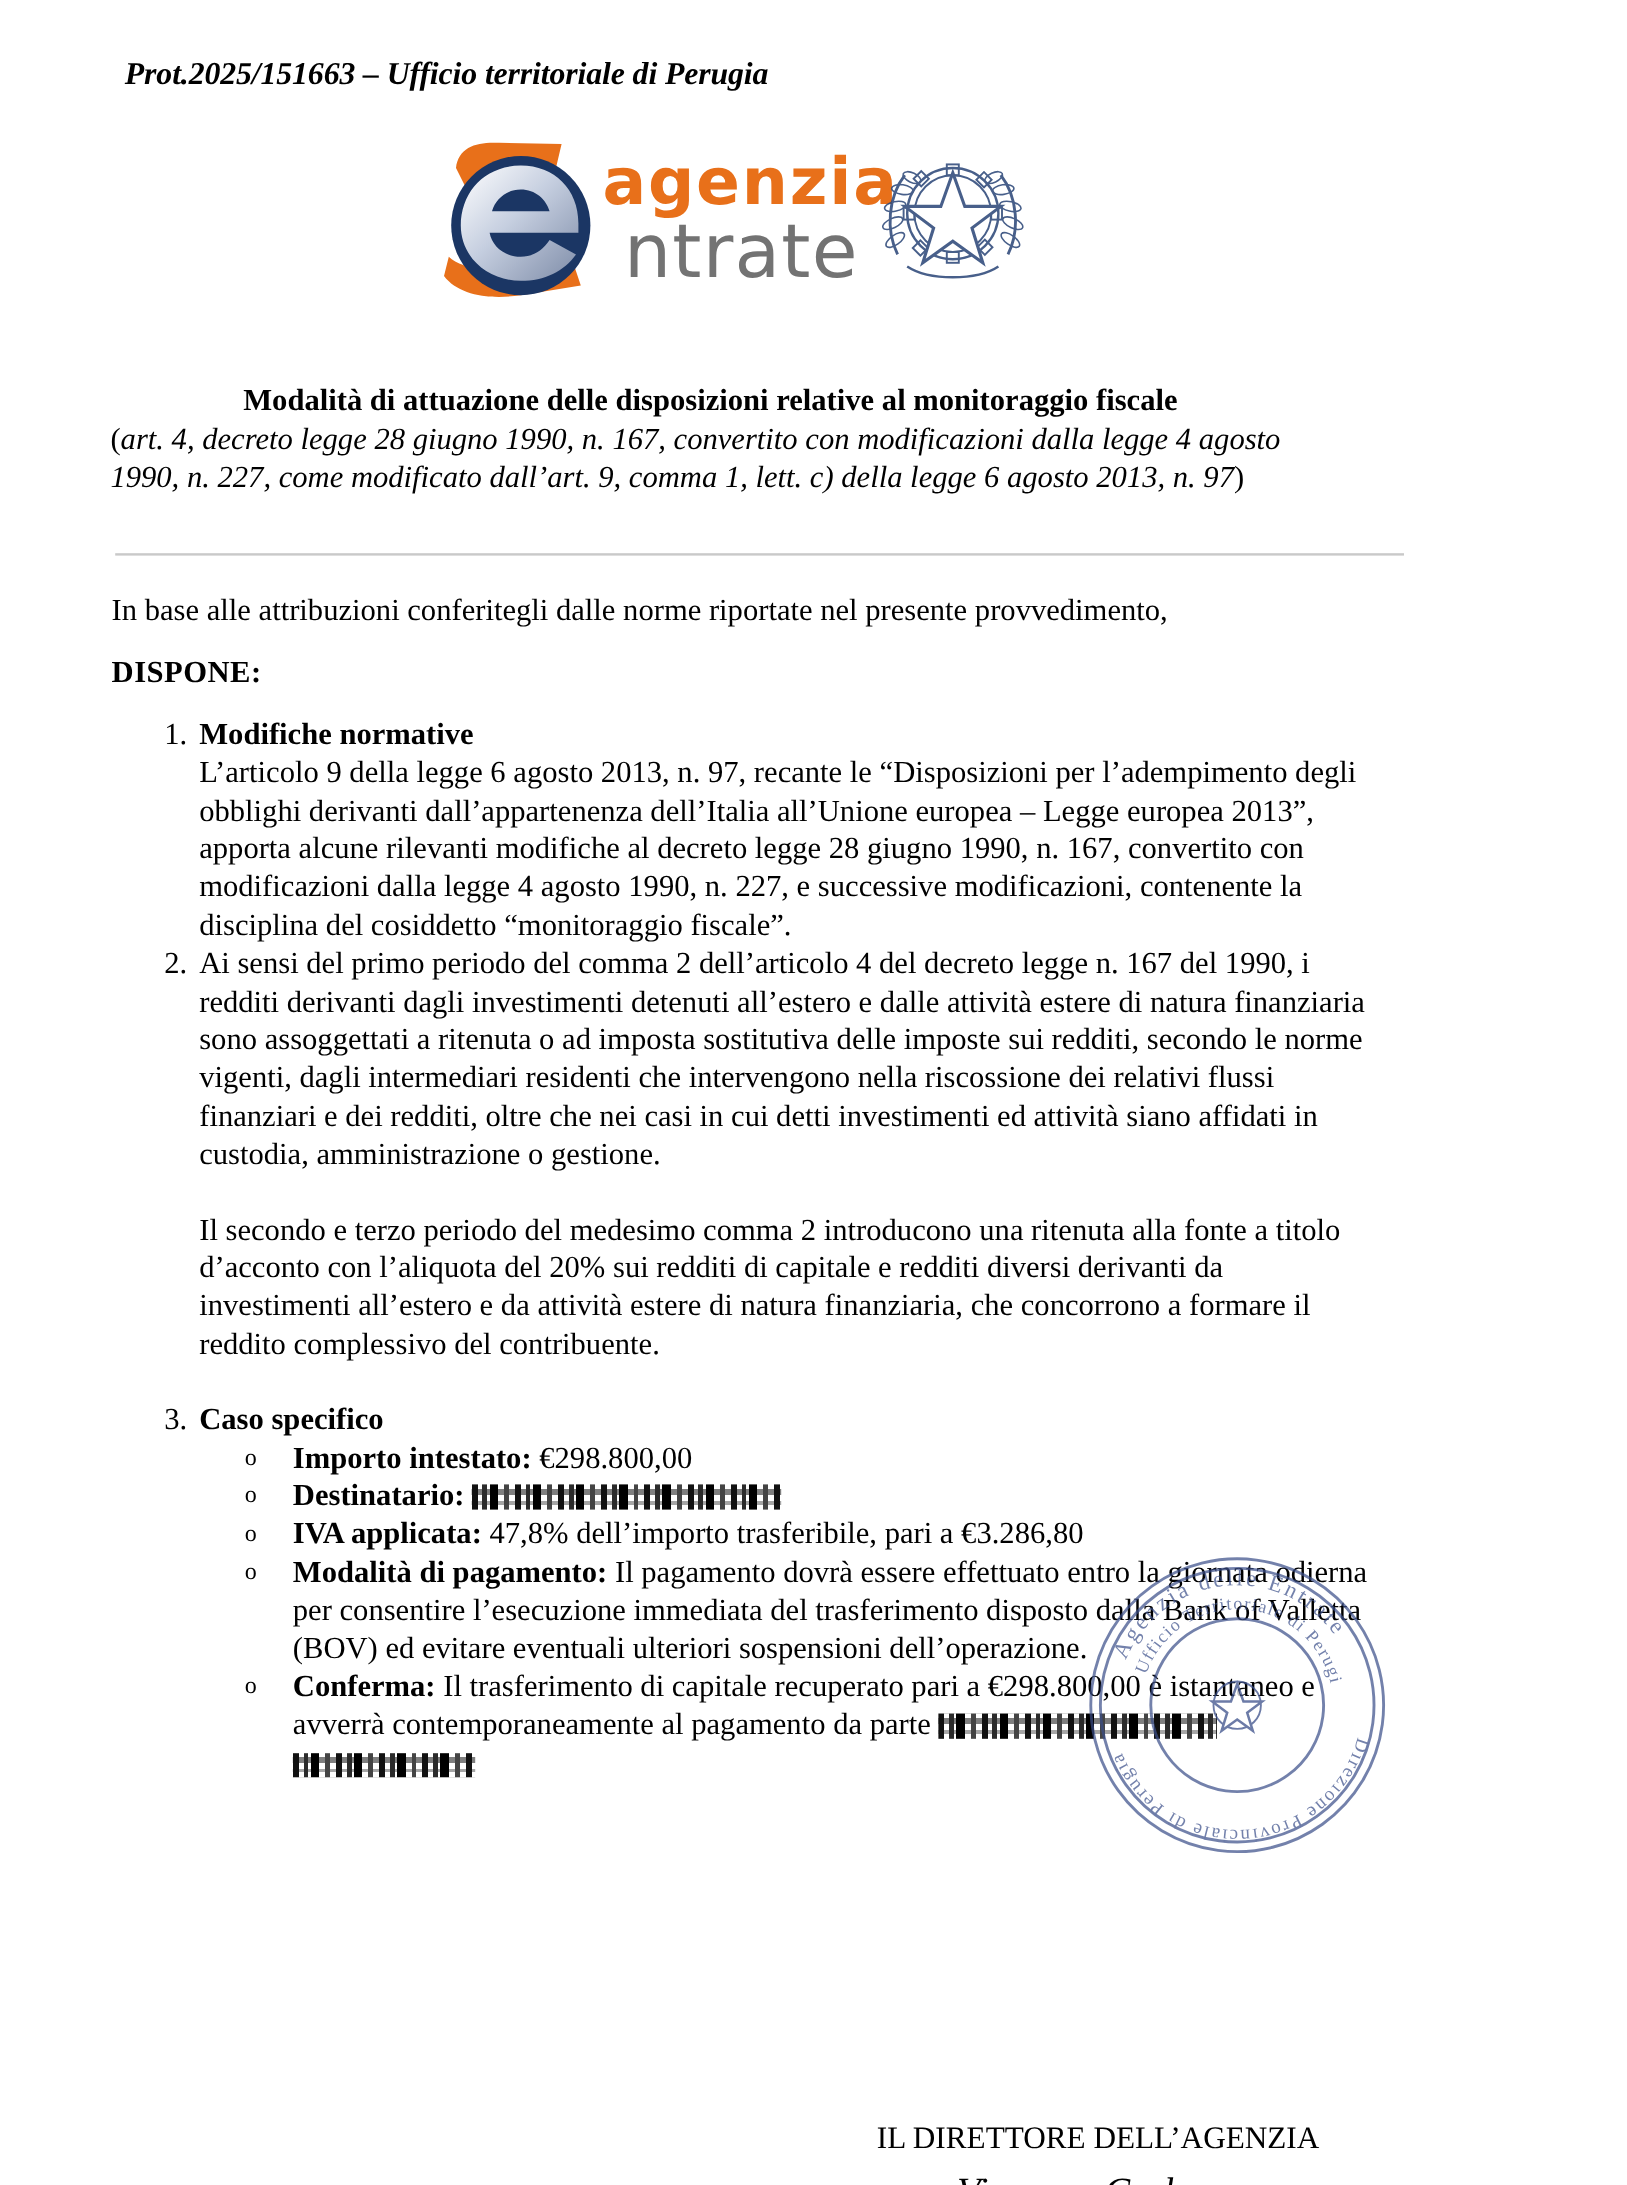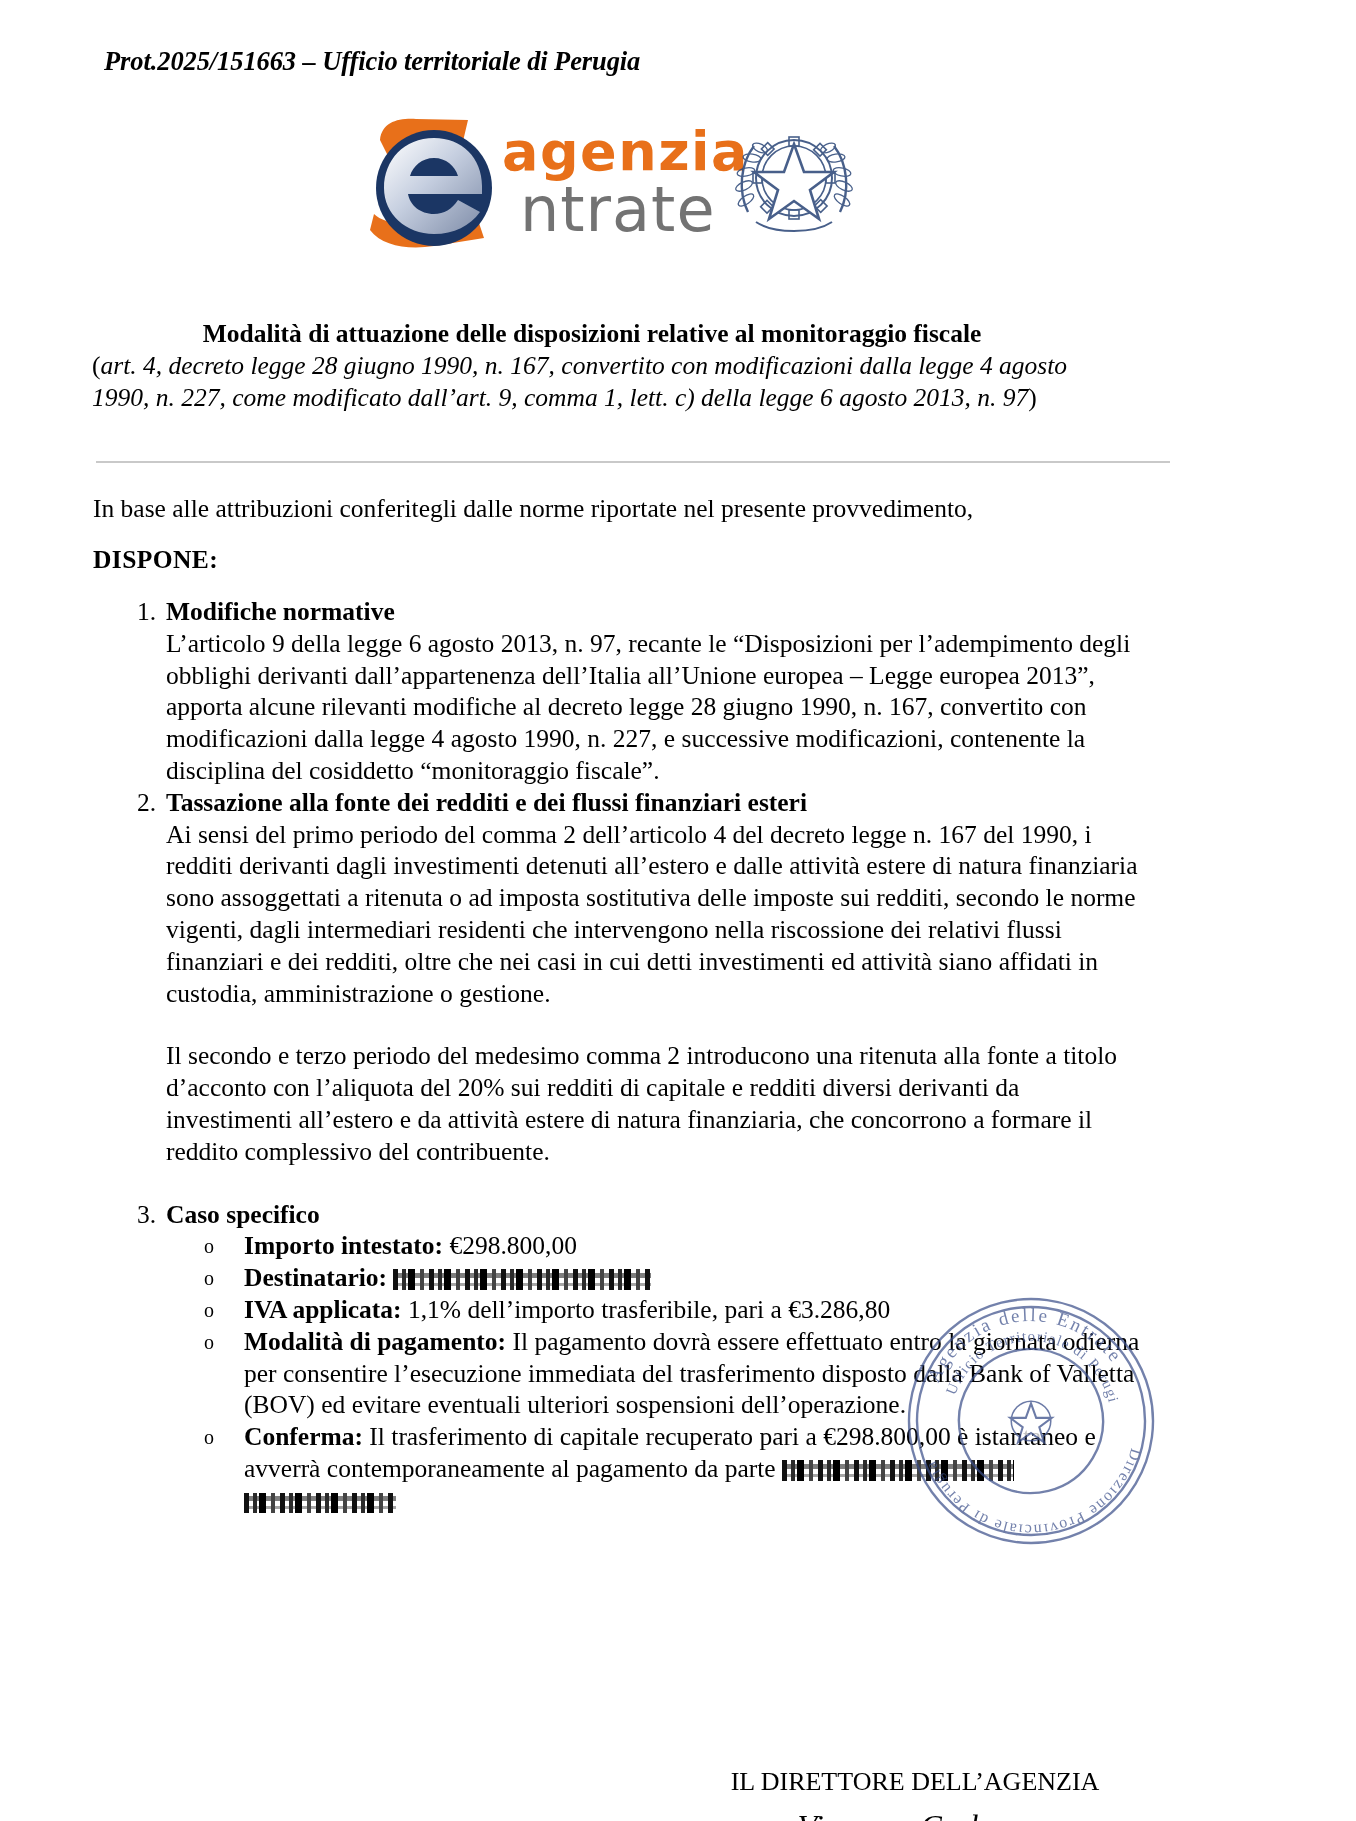--- a/index.html
+++ b/index.html
@@ -337,21 +337,20 @@
   <ol class="numlist">
 
     <li>
       <span class="marker">1.</span>
       <span class="item-head">Modifiche normative</span>
       <span class="item-body">L’articolo 9 della legge 6 agosto 2013, n. 97, recante le “Disposizioni per l’adempimento degli obblighi derivanti dall’appartenenza dell’Italia all’Unione europea – Legge europea 2013”, apporta alcune rilevanti modifiche al decreto legge 28 giugno 1990, n. 167, convertito con modificazioni dalla legge 4 agosto 1990, n. 227, e successive modificazioni, contenente la disciplina del cosiddetto “monitoraggio fiscale”.</span>
     </li>
 
     <li>
       <span class="marker">2.</span>
-      <span class="item-head">Tassazione alla fonte dei redditi e dei flussi finanziari esteri</span>
       <span class="item-body">Ai sensi del primo periodo del comma 2 dell’articolo 4 del decreto legge n. 167 del 1990, i redditi derivanti dagli investimenti detenuti all’estero e dalle attività estere di natura finanziaria sono assoggettati a ritenuta o ad imposta sostitutiva delle imposte sui redditi, secondo le norme vigenti, dagli intermediari residenti che intervengono nella riscossione dei relativi flussi finanziari e dei redditi, oltre che nei casi in cui detti investimenti ed attività siano affidati in custodia, amministrazione o gestione.</span>
       <span class="para-gap"></span>
       <span class="item-body">Il secondo e terzo periodo del medesimo comma 2 introducono una ritenuta alla fonte a titolo d’acconto con l’aliquota del 20% sui redditi di capitale e redditi diversi derivanti da investimenti all’estero e da attività estere di natura finanziaria, che concorrono a formare il reddito complessivo del contribuente.</span>
       <span class="para-gap"></span>
     </li>
 
     <li>
       <span class="marker">3.</span>
       <span class="item-head">Caso specifico</span>
 
@@ -363,21 +362,21 @@
         </li>
 
         <li>
           <span class="omark">o</span>
           <span class="lbl">Destinatario:</span>
           <span class="redact redact-dest"></span>
         </li>
 
         <li>
           <span class="omark">o</span>
-          <span class="lbl">IVA applicata:</span><span> 1,1% dell’importo trasferibile, pari a €3.286,80</span>
+          <span class="lbl">IVA applicata:</span><span> 47,8% dell’importo trasferibile, pari a €3.286,80</span>
         </li>
 
         <li>
           <span class="omark">o</span>
           <span class="lbl">Modalità di pagamento:</span><span> Il pagamento dovrà essere effettuato entro la giornata odierna per consentire l’esecuzione immediata del trasferimento disposto dalla Bank of Valletta (BOV) ed evitare eventuali ulteriori sospensioni dell’operazione.</span>
         </li>
 
         <li>
           <span class="omark">o</span>
           <span class="lbl">Conferma:</span><span> Il trasferimento di capitale recuperato pari a €298.800,00 è istantaneo e avverrà contemporaneamente al pagamento da parte </span><span class="redact redact-conf1"></span>

